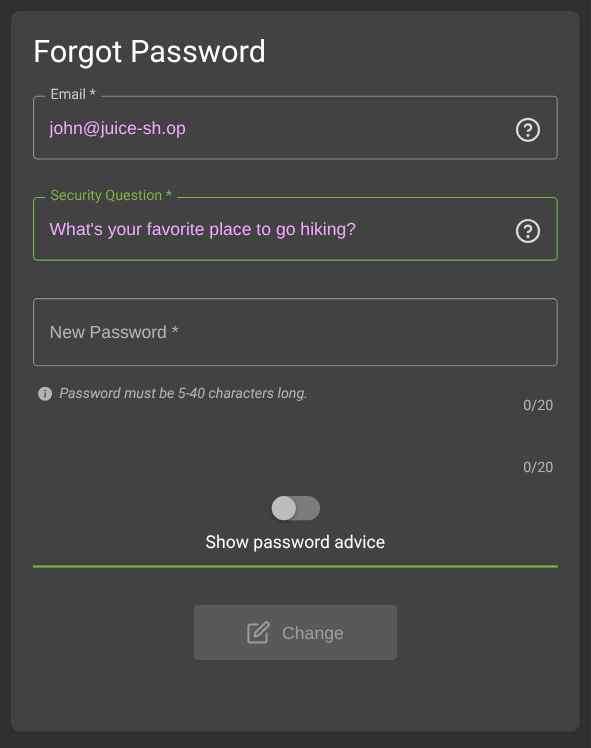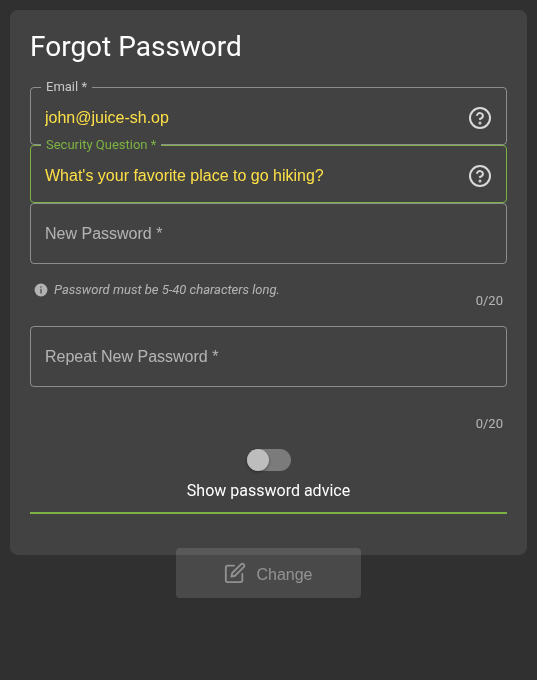--- a/index.html
+++ b/index.html
@@ -13,31 +13,32 @@
       color: #fff;
       width: 537px;
       height: 680px;
       overflow: hidden;
     }
     .card {
       background: #424242;
       border-radius: 8px;
       margin: 10px;
       padding: 20px;
-      height: 545px;
+      height: 655px;
       position: relative;
     }
     .title {
       font-size: 28px;
       font-weight: 400;
       color: #fff;
       margin-bottom: 24px;
     }
     .form-field {
       position: relative;
+      margin-bottom: 34px;
     }
     .field-wrapper {
       border: 1px solid rgba(255,255,255,0.4);
       border-radius: 4px;
       padding: 18px 14px 14px 14px;
       position: relative;
       display: flex;
       align-items: center;
     }
     .field-wrapper.focused {
@@ -52,21 +53,21 @@
       font-size: 13px;
       color: rgba(255,255,255,0.7);
     }
     .field-label.focused {
       color: #7cb342;
     }
     .field-input {
       background: transparent;
       border: none;
       outline: none;
-      color: #fde047;
+      color: #f0abfc;
       font-size: 16px;
       flex: 1;
       width: 100%;
     }
     .field-input::placeholder {
       color: rgba(255,255,255,0.6);
     }
     .help-icon {
       color: rgba(255,255,255,0.8);
       flex-shrink: 0;
@@ -78,21 +79,21 @@
       display: flex;
       justify-content: space-between;
       align-items: center;
       margin-top: 6px;
       padding: 0 4px;
       font-size: 13px;
       color: rgba(255,255,255,0.6);
     }
     .hint-text {
       display: flex;
-      align-items: flex-end;
+      align-items: flex-start;
       gap: 6px;
       font-style: italic;
     }
     .info-icon {
       display: flex;
       align-items: center;
     }
     .counter {
       font-size: 13px;
       color: rgba(255,255,255,0.6);
@@ -218,25 +219,20 @@
             <circle cx="12" cy="7" r="1.3" fill="#424242"></circle>
           </svg>
         </span>
         <span>Password must be 5-40 characters long.</span>
       </span>
       <span class="counter">0/20</span>
     </div>
   </div>
 
   <div class="pw-group">
-    <div class="form-field new-pw-field">
-      <div class="field-no-border">
-        <input class="field-input" type="password" placeholder="Repeat New Password *" style="">
-      </div>
-    </div>
     <div class="hint-row hint-right-only">
       <span class="counter">0/20</span>
     </div>
   </div>
 
   <div class="toggle-row">
     <div class="toggle">
       <div class="toggle-thumb"></div>
     </div>
     <span class="toggle-label">Show password advice</span>

